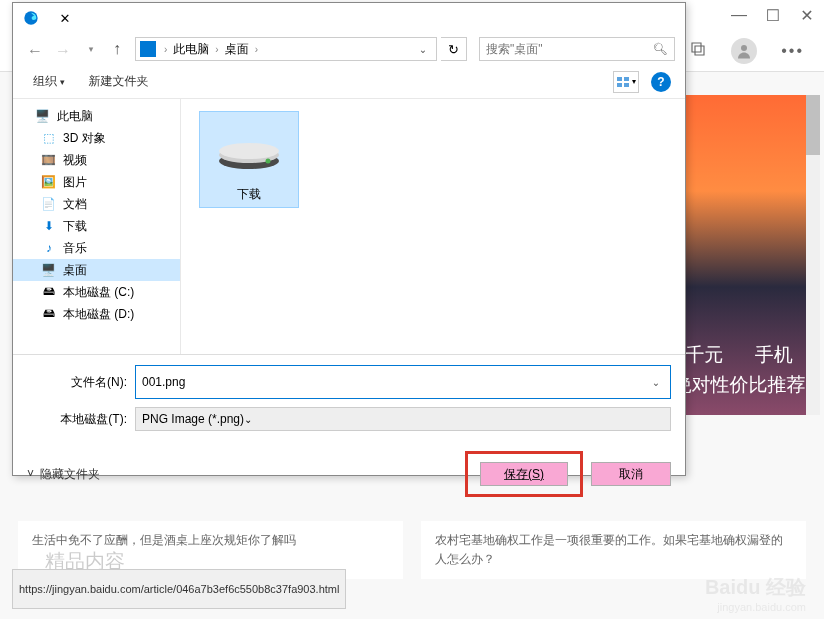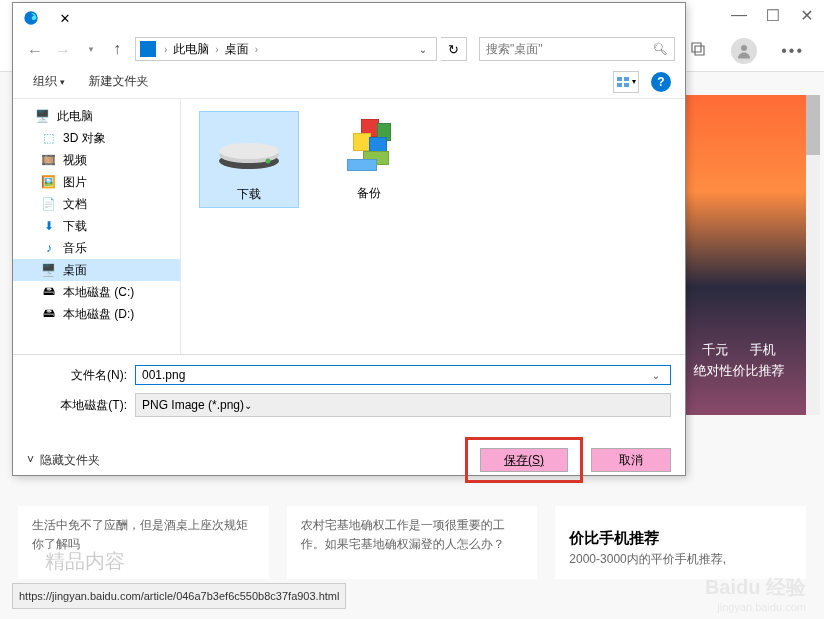--- a/index.html
+++ b/index.html
@@ -6,27 +6,27 @@
 body { width: 824px; height: 619px; background: #fff; position: relative; overflow: hidden; }
 
 
 .bg-browser { position: absolute; top: 0; left: 0; right: 0; bottom: 0; background: #f8f8f8; }
 .bg-titlebar { height: 30px; background: #fff; display: flex; justify-content: flex-end; align-items: center; padding-right: 10px; gap: 20px; }
 .bg-titlebar .win-btn { width: 14px; height: 14px; display: flex; align-items: center; justify-content: center; color: #666; cursor: pointer; }
 .bg-toolbar { height: 42px; background: #fff; border-bottom: 1px solid #e0e0e0; display: flex; align-items: center; justify-content: flex-end; padding-right: 20px; gap: 24px; }
 .bg-toolbar svg { width: 18px; height: 18px; fill: #666; }
 .bg-avatar { width: 26px; height: 26px; border-radius: 50%; background: #ddd; display: flex; align-items: center; justify-content: center; }
 .bg-right-panel { position: absolute; right: 10px; top: 95px; width: 150px; height: 320px; background: linear-gradient(180deg, #ff6b35 0%, #ff8c42 30%, #2a2a3e 60%, #8a4a6a 100%); }
-.bg-right-text { position: absolute; right: 10px; top: 340px; width: 150px; color: #fff; font-size: 13px; text-align: center; line-height: 1.6; }
+.bg-right-text { position: absolute; right: 10px; top: 340px; width: 150px; color: #fff; font-size: 19px; text-align: center; line-height: 1.6; }
 .bg-scroll { position: absolute; right: 4px; top: 95px; width: 14px; height: 320px; background: #f0f0f0; }
 .bg-scroll-thumb { width: 100%; height: 60px; background: #c0c0c0; }
 .bg-bottom { position: absolute; bottom: 40px; left: 18px; right: 18px; display: flex; gap: 18px; }
 .bg-card { flex: 1; padding: 10px 14px; background: #fff; font-size: 12px; color: #666; line-height: 1.6; }
 .bg-card-title { font-size: 15px; font-weight: bold; color: #000; margin-top: 10px; }
-.bg-statusbar { position: absolute; bottom: 10px; left: 12px; font-size: 11px; background: #f0f0f0; border: 1px solid #ccc; padding: 6px 6px; color: #333; }
+.bg-statusbar { position: absolute; bottom: 10px; left: 12px; font-size: 11px; background: #f0f0f0; border: 1px solid #ccc; padding: 13px 6px; color: #333; }
 .bg-watermark { position: absolute; bottom: 18px; right: 18px; color: #ddd; font-size: 20px; font-weight: bold; opacity: 0.6; }
 .bg-watermark-sub { position: absolute; bottom: 6px; right: 18px; color: #ddd; font-size: 11px; opacity: 0.6; }
 .bg-truncated { position: absolute; bottom: 44px; left: 18px; font-size: 20px; color: #000000; margin-left: 27px; }
 
 
 .dialog { position: absolute; top: 2px; left: 12px; width: 674px; height: 474px; background: #fff; border: 1px solid #888; box-shadow: 2px 2px 8px rgba(0,0,0,0.2); }
 .dlg-title { height: 30px; display: flex; align-items: center; padding: 0 6px 0 10px; }
 .dlg-title-icon { width: 16px; height: 16px; margin-right: 8px; }
 .dlg-title-text { flex: 1; font-size: 12px; }
 .dlg-close { width: 36px; height: 28px; display: flex; align-items: center; justify-content: center; cursor: pointer; font-size: 13px; }
@@ -59,21 +59,21 @@
 .tree-item .ti-icon { width: 16px; height: 16px; display: flex; align-items: center; justify-content: center; }
 
 .main-pane { flex: 1; padding: 12px 18px; display: flex; gap: 20px; align-items: flex-start; }
 .file-item { width: 100px; text-align: center; font-size: 12px; cursor: pointer; padding: 4px; }
 .file-item.sel { background: #cce8ff; border: 1px solid #99d1ff; }
 .file-item .fi-icon { width: 76px; height: 64px; margin: 0 auto 6px; display: flex; align-items: center; justify-content: center; }
 
 .dlg-fields { padding: 10px 14px 6px; }
 .field-row { display: flex; align-items: center; margin-bottom: 8px; }
 .field-label { width: 108px; text-align: right; padding-right: 8px; font-size: 12px; }
-.field-input { flex: 1; height: 20px; border: 1px solid #0078d4; padding: 0 6px; font-size: 12px; outline: none; }
+.field-input { flex: 1; height: 34px; border: 1px solid #0078d4; padding: 0 6px; font-size: 12px; outline: none; }
 .field-input.wrap { display: flex; align-items: center; }
 .field-input .dd { width: 16px; text-align: center; color: #555; font-size: 10px; cursor: pointer; }
 .field-select { flex: 1; height: 24px; border: 1px solid #ccc; background: #eee; padding: 0 6px; font-size: 12px; display: flex; align-items: center; cursor: pointer; }
 
 .dlg-footer { display: flex; align-items: center; padding: 6px 14px 14px; }
 .hide-folders { font-size: 12px; display: flex; align-items: center; gap: 6px; cursor: pointer; color: #333; }
 .footer-spacer { flex: 1; }
 .btn { min-width: 80px; height: 24px; border: 1px solid #adadad; background: #f9a8d4; font-size: 12px; cursor: pointer; margin-left: 8px; }
 .save-wrap { border: 3px solid #d9362a; padding: 8px 12px; display: inline-flex; }
 .save-wrap .btn { margin: 0; min-width: 88px; }
@@ -212,33 +212,20 @@
         <div class="fi-icon">
           <svg class="drive-svg" viewBox="0 0 70 50">
               <ellipse cx="35" cy="38" rx="30" ry="8" fill="#4a4a4a"></ellipse>
               <ellipse cx="35" cy="32" rx="30" ry="8" fill="#d0d0d0"></ellipse>
               <ellipse cx="35" cy="28" rx="30" ry="8" fill="#e8e8e8"></ellipse>
               <circle cx="54" cy="38" r="2.5" fill="#4caf50"></circle>
             </svg>
         </div>
         <div>下载</div>
       </div>
-      <div class="file-item">
-        <div class="fi-icon">
-          <div class="lego">
-            <div style="width:18px;height:18px;background:#e53935;top:0;left:22px"></div>
-            <div style="width:14px;height:18px;background:#43a047;top:4px;left:38px"></div>
-            <div style="width:18px;height:18px;background:#fdd835;top:14px;left:14px"></div>
-            <div style="width:18px;height:18px;background:#1e88e5;top:18px;left:30px"></div>
-            <div style="width:26px;height:14px;background:#8bc34a;top:32px;left:24px"></div>
-            <div style="width:30px;height:12px;background:#64b5f6;top:40px;left:8px"></div>
-          </div>
-        </div>
-        <div>备份</div>
-      </div>
     </div>
   </div>
 
   <div class="dlg-fields">
     <div class="field-row">
       <span class="field-label">文件名(N):</span>
       <div class="field-input wrap">
         <input style="border: none; flex: 1 1 0%; font-size: 12px; outline: none;" value="001.png">
         <span class="dd">⌄</span>
       </div>
@@ -261,21 +248,17 @@
     <span class="save-wrap">
       <button class="btn"><span style="text-decoration:underline;text-decoration-color:#333">保存(S)</span></button>
     </span>
     <button class="btn">取消</button>
   </div>
 </div>
 
 <div class="bg-bottom">
   <div class="bg-card">生活中免不了应酬，但是酒桌上座次规矩你了解吗</div>
   <div class="bg-card">农村宅基地确权工作是一项很重要的工作。如果宅基地确权漏登的人怎么办？</div>
-  <div class="bg-card">
-    <div class="bg-card-title">价比手机推荐</div>
-    <div>2000-3000内的平价手机推荐,</div>
-  </div>
 </div>
 <div class="bg-truncated" style="opacity:.2">精品内容</div>
 <div class="bg-statusbar">https://jingyan.baidu.com/article/046a7b3ef6c550b8c37fa903.html</div>
 <div class="bg-watermark">Baidu 经验</div>
 <div class="bg-watermark-sub">jingyan.baidu.com</div>
 
 </body></html>

